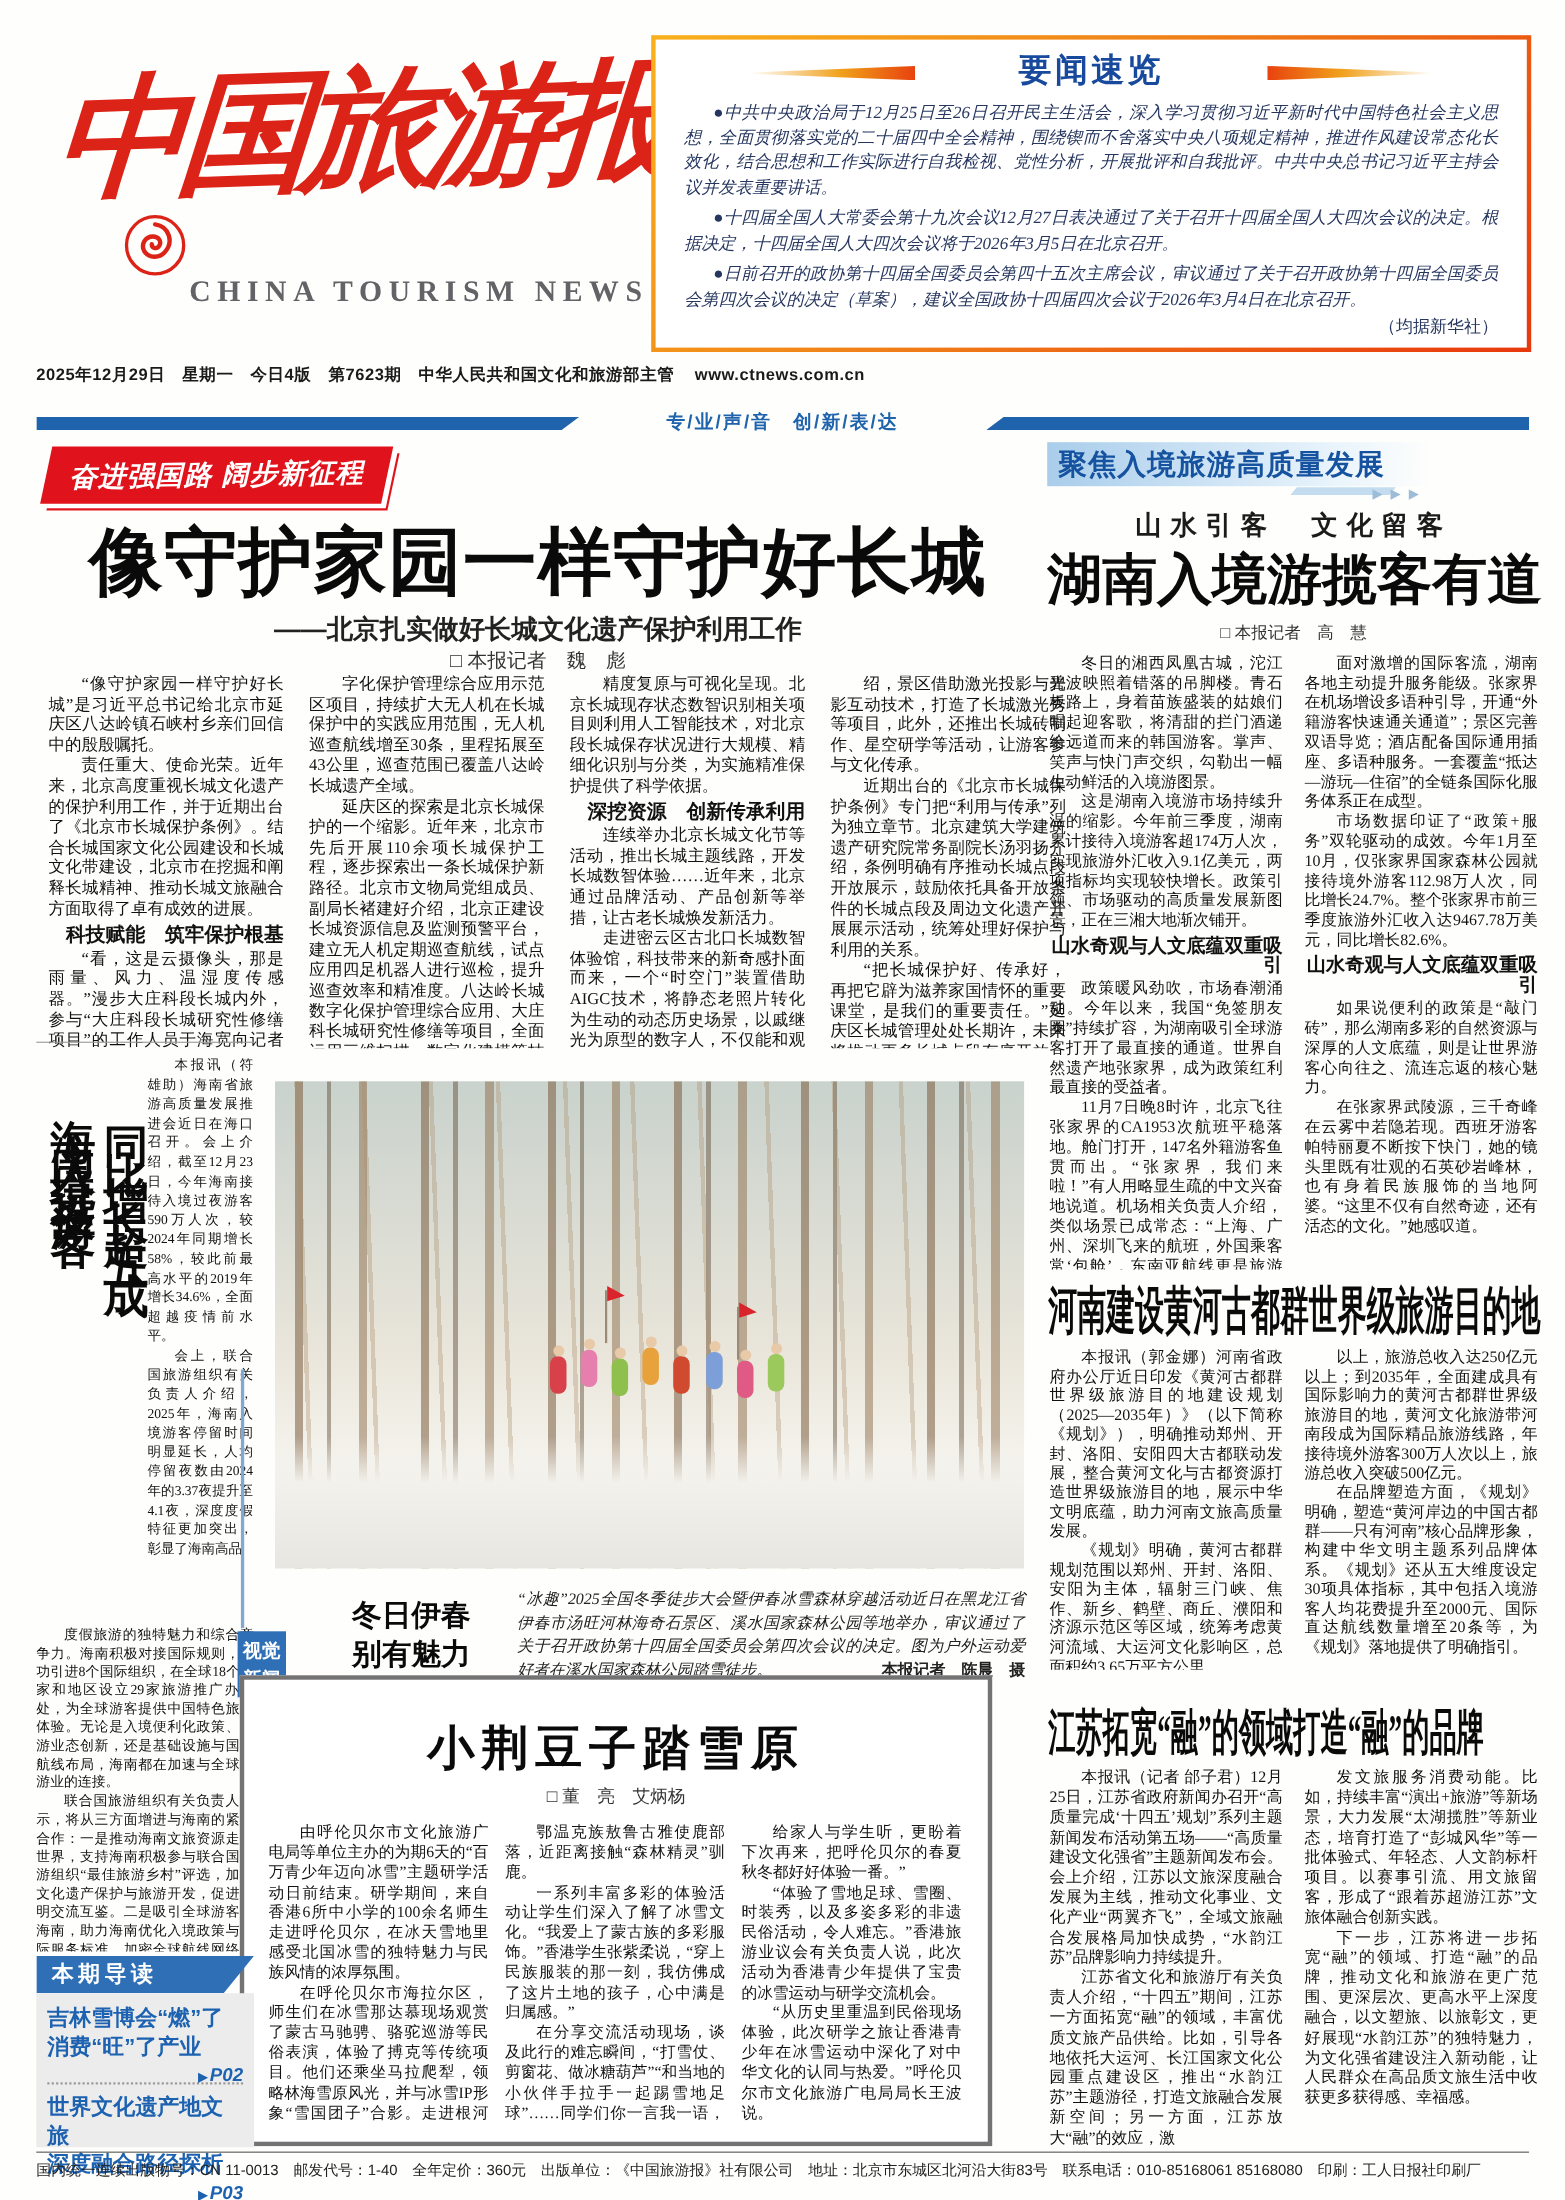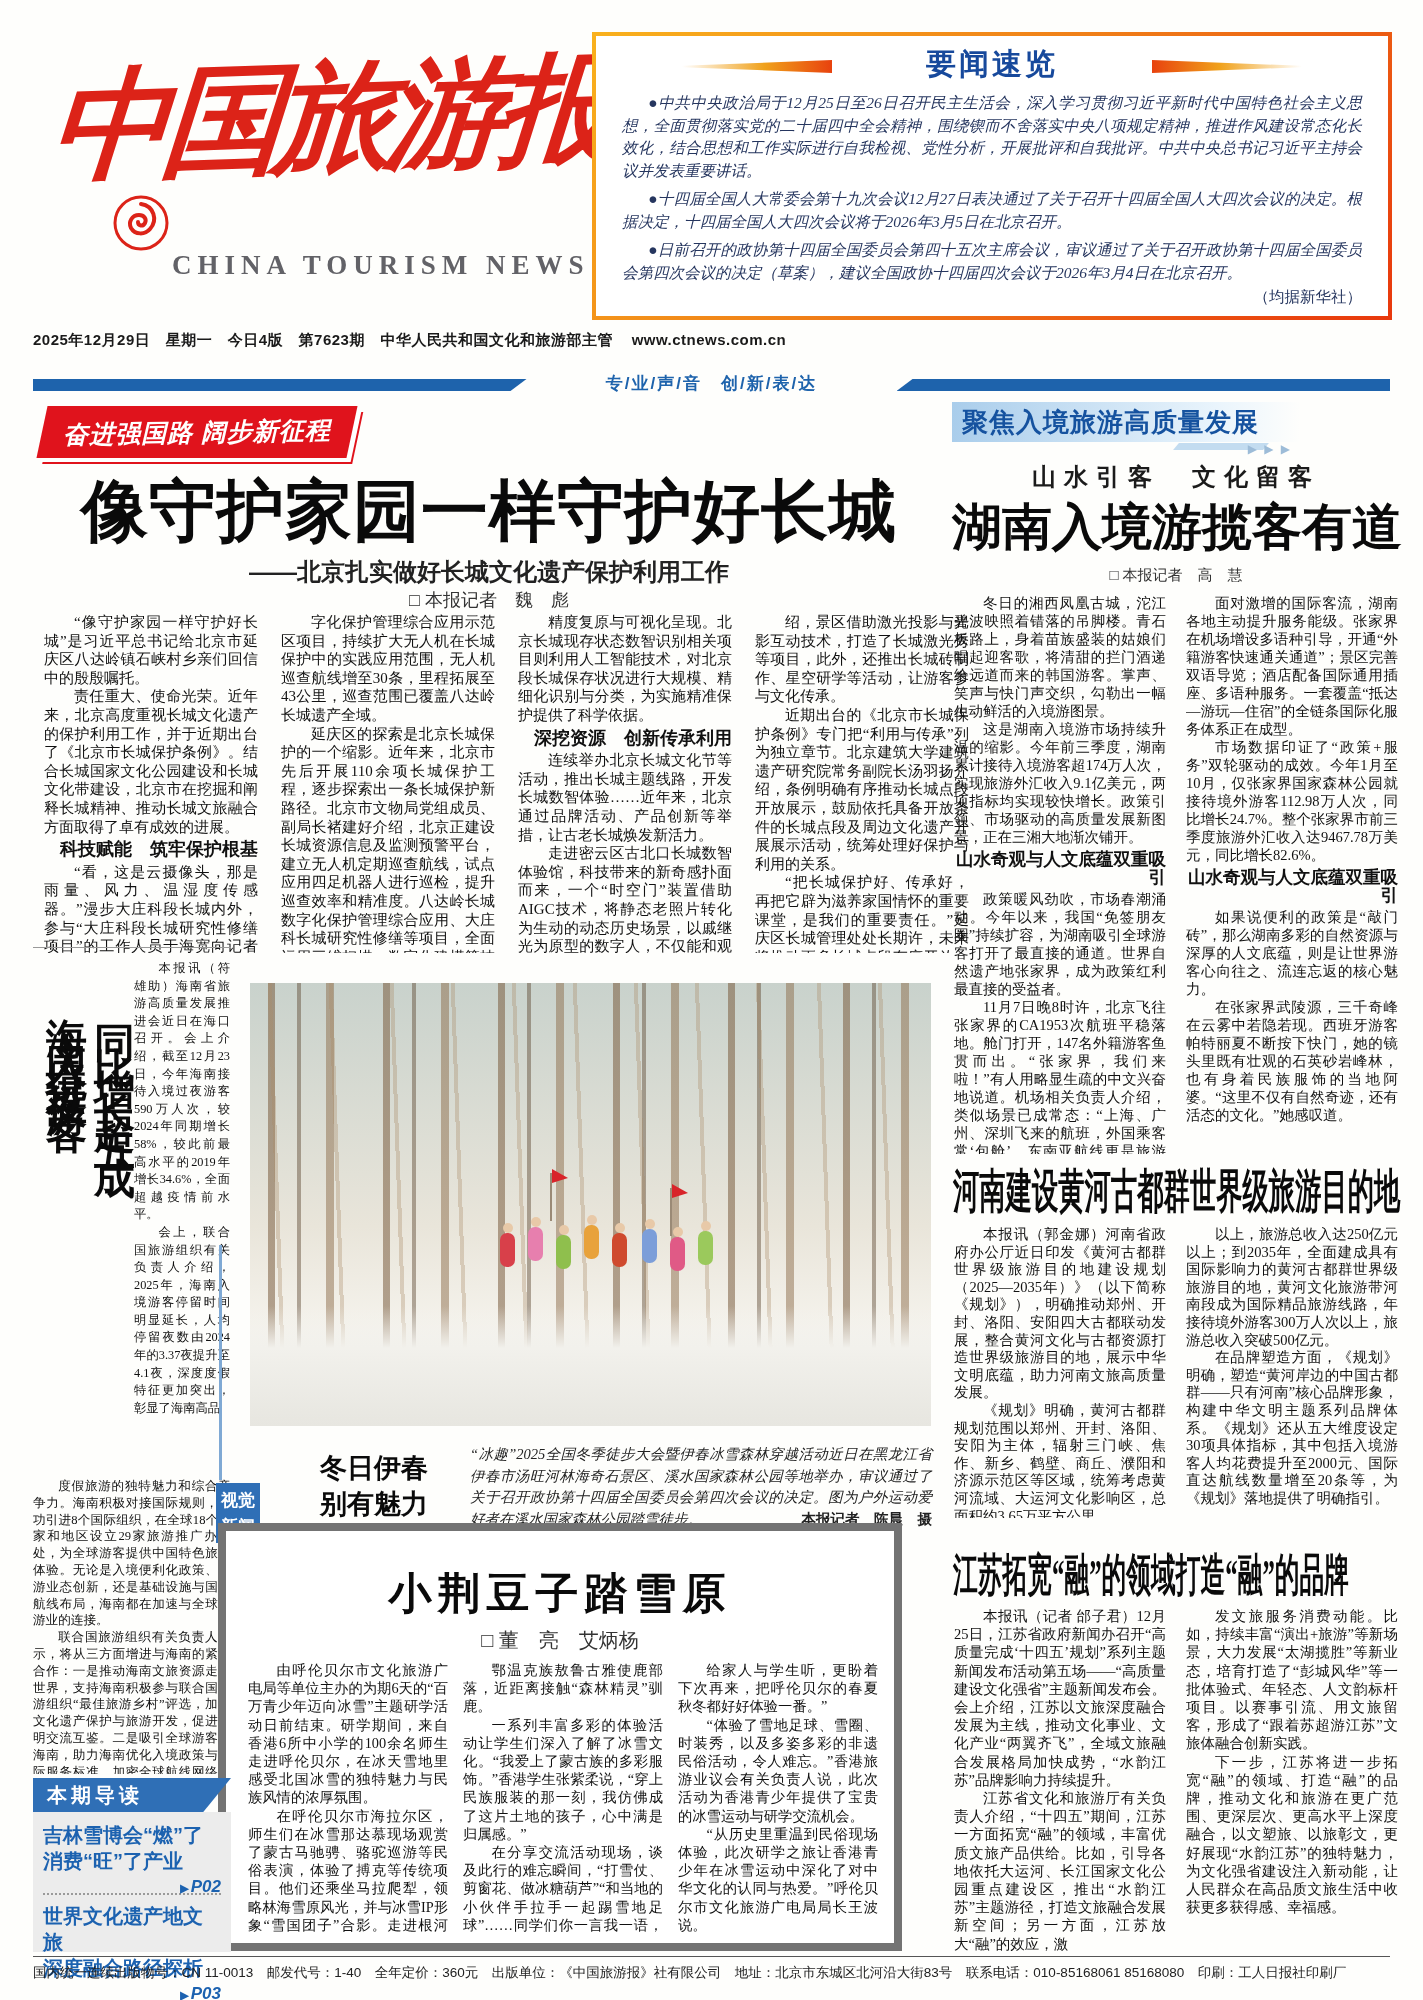--- a/index.html
+++ b/index.html
@@ -124,25 +124,25 @@
   .henan-headline{position:absolute;left:953px;top:1160px;height:52px;font-size:47px;font-weight:900;
     white-space:nowrap;transform:scaleX(.56);transform-origin:left top;color:#0a0a0a;}
   .henan-col{top:1226px;width:212px;height:292px;font-size:14.5px;line-height:17.6px;}
   #henan-c1{left:954px;} #henan-c2{left:1186px;}
   .jiangsu-headline{position:absolute;left:953px;top:1545px;height:50px;font-size:45px;font-weight:900;
     white-space:nowrap;transform:scaleX(.55);transform-origin:left top;color:#0a0a0a;}
   .jiangsu-col{top:1607px;width:212px;height:344px;font-size:14.5px;line-height:18.2px;}
   #jiangsu-c1{left:954px;} #jiangsu-c2{left:1186px;}
 
   
-  .redbox{position:absolute;left:218px;top:1523px;width:684px;height:428px;border:8px solid #737373;
+  .redbox{position:absolute;left:218px;top:1523px;width:684px;height:428px;border:4px solid #737373;
     background:#fff;}
   .xj-headline{position:absolute;left:0;width:100%;top:34px;text-align:center;font-size:43px;
     font-weight:900;letter-spacing:6px;color:#0a0a0a;}
-  .xj-byline{position:absolute;left:0;width:100%;top:96px;text-align:center;font-size:20px;color:#333;
+  .xj-byline{position:absolute;left:0;width:100%;top:96px;text-align:center;font-size:16px;color:#333;
     font-family:"Liberation Sans",sans-serif;}
   .xj-col{top:130px;width:200px;height:272px;font-size:14.3px;line-height:18.2px;}
   #xj-c1{left:22px;} #xj-c2{left:237px;} #xj-c3{left:452px;}
 
   
   .guide-bar{position:absolute;left:33px;top:1778px;width:198px;height:34px;background:#2f6fb6;
     color:#fff;font-size:20px;font-weight:bold;letter-spacing:4px;line-height:34px;padding-left:14px;
     clip-path:polygon(0 0,100% 0,86% 100%,0 100%);font-family:"Liberation Sans",sans-serif;}
   .guide-box{position:absolute;left:33px;top:1812px;width:198px;height:140px;background:#ececec;
     padding:10px 10px 0;}

